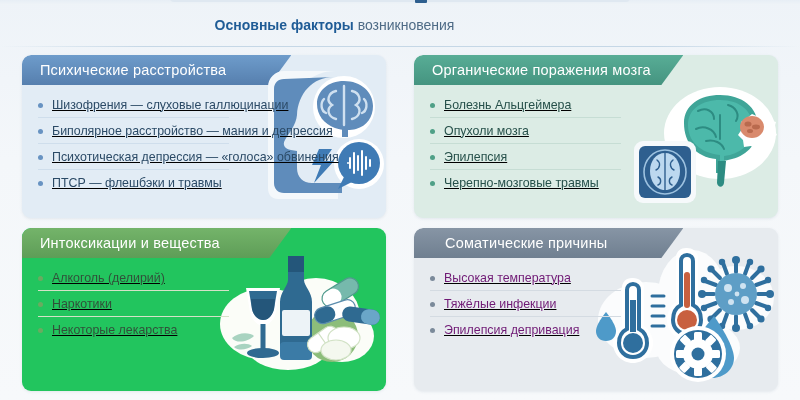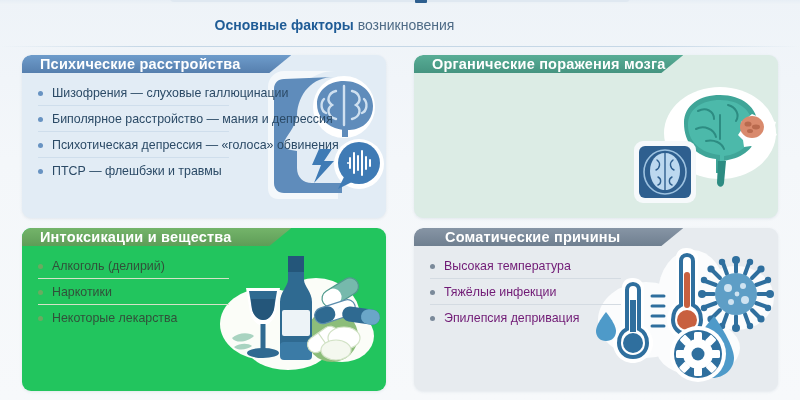--- a/index.html
+++ b/index.html
@@ -93,47 +93,48 @@
 
   
   .card.c-blue   { background: #e2ecf5; }
   .card.c-teal   { background: #dcece5; }
   .card.c-green  { background: #22c55e; }
   .card.c-slate  { background: #e7ebef; }
 
   
   .card-header {
     position: relative;
-    height: 18px;
+    height: 30px;
     width: 74%;
     display: flex;
     align-items: center;
     padding-left: 18px;
     box-sizing: border-box;
     color: #ffffff;
     font-size: 14.5px;
-    font-weight: bold;
+    font-weight: normal;
     letter-spacing: .2px;
     white-space: nowrap;
     border-top-left-radius: 9px;
     -webkit-clip-path: polygon(0 0, 100% 0, calc(100% - 22px) 100%, 0 100%);
     clip-path: polygon(0 0, 100% 0, calc(100% - 22px) 100%, 0 100%);
   }
   .card.c-blue  .card-header { background: linear-gradient(180deg, #6e9ccb 0%, #567fae 100%); }
   .card.c-teal  .card-header { background: linear-gradient(180deg, #58ad96 0%, #459480 100%); }
   .card.c-green .card-header { background: linear-gradient(180deg, #74b46a 0%, #5e9d57 100%); }
   .card.c-slate .card-header { background: linear-gradient(180deg, #8795a5 0%, #6f7f90 100%); padding-left: 31px; }
 
   
   .card-list {
     position: relative;
     z-index: 3;
     margin: 0;
     padding: 7px 0 0 16px;
     list-style: none;
+    text-decoration: underline;
   }
   .card-list li {
     position: relative;
     padding: 0 0 0 14px;
     font-size: 12.4px;
     line-height: 15px;
     color: #2d4a63;
     white-space: nowrap;
     height: 26px;
     display: flex;
@@ -289,20 +290,26 @@
         <g stroke="#2e5f8f" stroke-width="1.4" fill="none" stroke-linecap="round">
           <path d="M25 77 C29 80 28 85 24 87"></path>
           <path d="M41 77 C37 80 38 85 42 87"></path>
           <path d="M26 94 C30 96 29 101 26 102"></path>
           <path d="M40 94 C36 96 37 101 40 102"></path>
           <path d="M33 70 L33 107"></path>
         </g>
       </g>
     </svg>
 
+    <ul class="card-list">
+      <li>Болезнь Альцгеймера</li>
+      <li>Опухоли мозга</li>
+      <li>Эпилепсия</li>
+      <li>Черепно-мозговые травмы</li>
+    </ul>
   </div>
 
   <div class="card c-green">
     <div class="card-header">Интоксикации и вещества</div>
 
     <svg class="card-art art-3" viewBox="0 0 168 122">
 
       <g fill="#fbfdf8">
         <ellipse cx="52" cy="70" rx="46" ry="36"></ellipse>
         <ellipse cx="102" cy="62" rx="44" ry="38"></ellipse>

